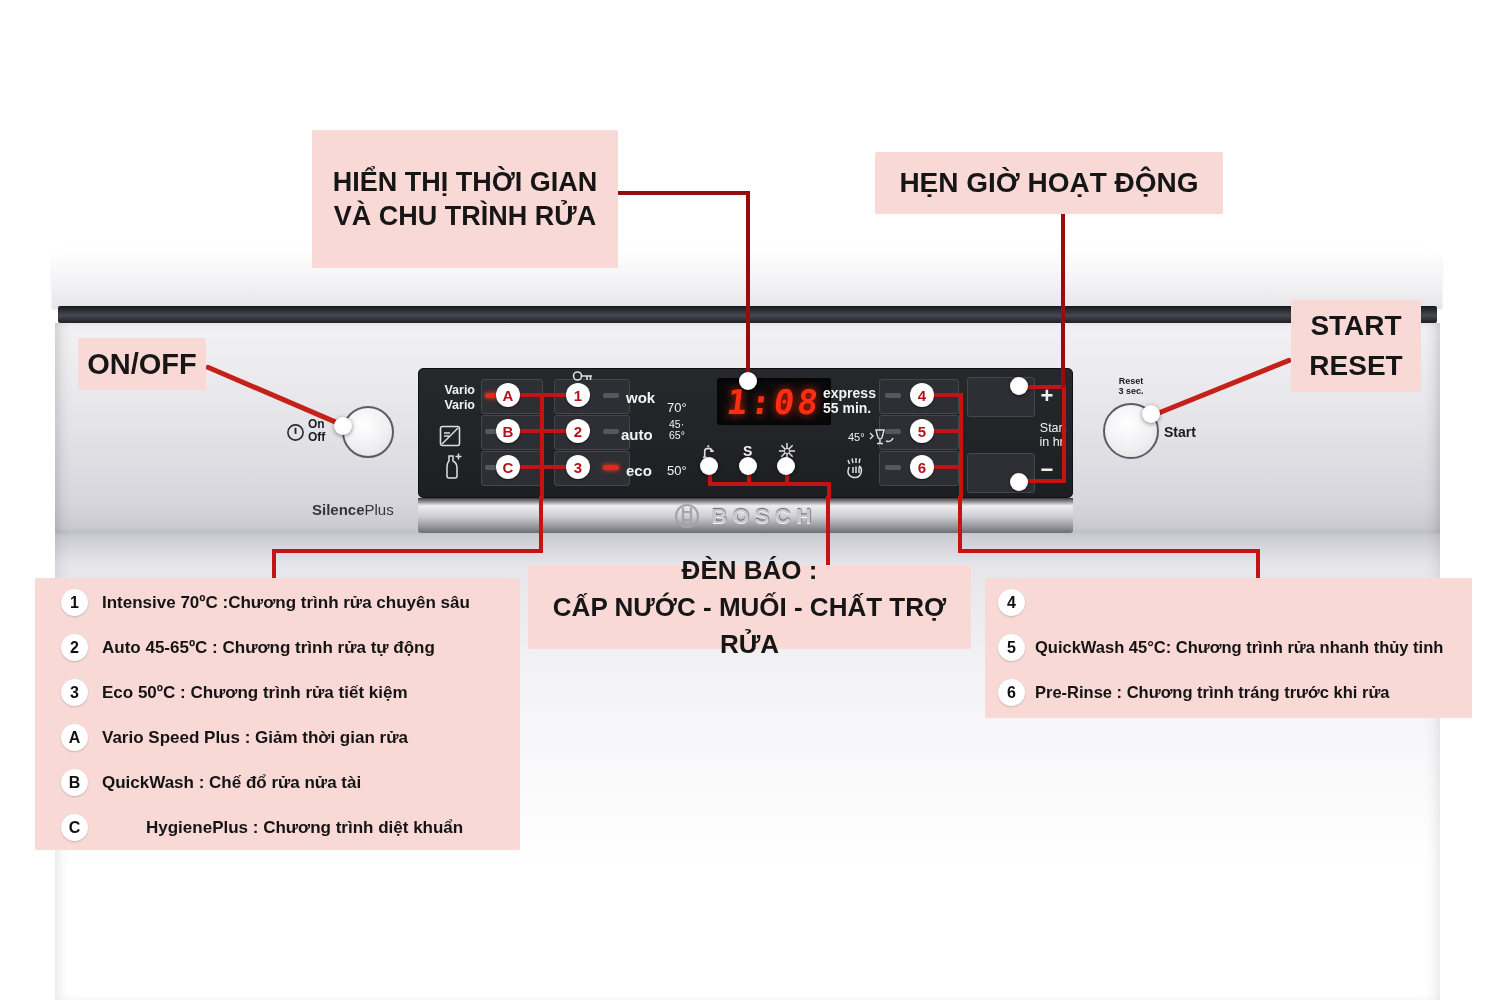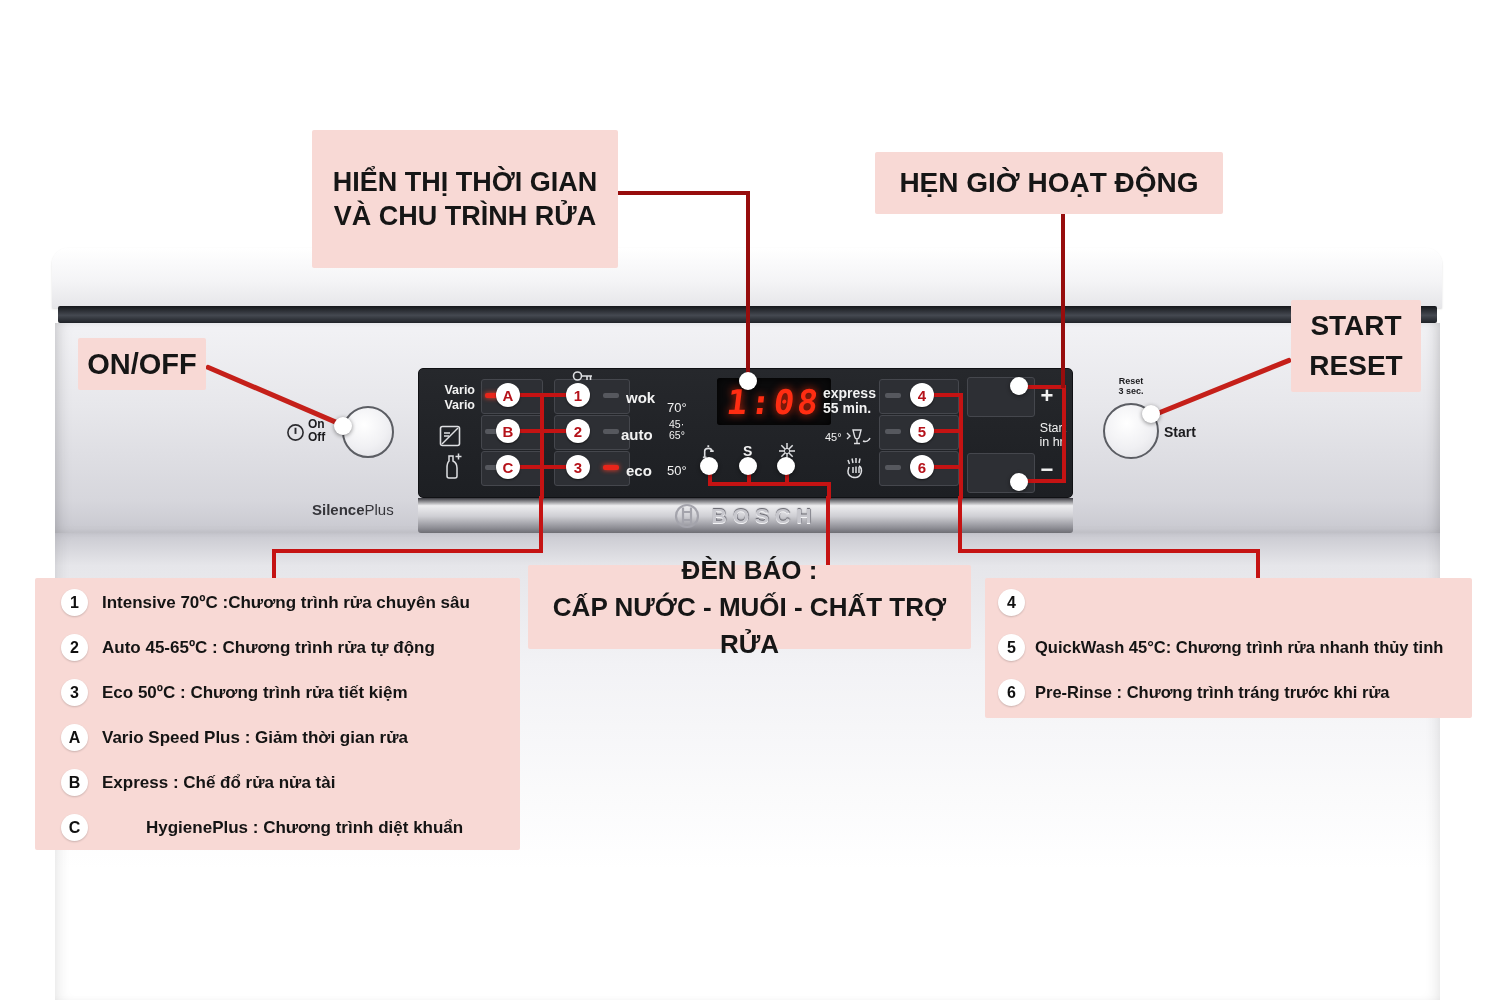--- a/index.html
+++ b/index.html
@@ -181,21 +181,21 @@
         </g>
         <circle cx="9" cy="9" r="2.6" fill="#24262a" stroke="#dedfe2"></circle>
       </svg>
     </span>
 
     <div class="ptext" style="left:404px;top:17px;font-size:14px;line-height:15px;font-weight:bold;">
       <div>express</div>
       <div>55 min.</div>
     </div>
     <div class="ptext" style="left:406px;top:59px;display:flex;align-items:center;gap:3px;">
-      <span style="font-size:11px;">45°</span>
+      <span style="font-size:11px;margin-left:23px;">45°</span>
       <span>
         <svg width="26" height="18" viewBox="0 0 26 18">
           <path d="M2 5 l3 3 -3 3" fill="none" stroke="#dedfe2" stroke-width="1.4"></path>
           <path d="M8 2 h8 l-1.5 6 q-0.5 3 -2.5 3 t-2.5 -3 Z M12 11 v4 M9 15.5 h6" fill="none" stroke="#dedfe2" stroke-width="1.4"></path>
           <path d="M18 13 a5 5 0 0 0 7 -3" fill="none" stroke="#dedfe2" stroke-width="1.4"></path>
         </svg>
       </span>
     </div>
     <span class="ptext" style="left:425px;top:85px;">
       <svg width="22" height="26" viewBox="0 0 22 26">
@@ -303,21 +303,21 @@
     <div class="lrow" style="gap:14px;">
       <span class="badge">3</span>
       <span class="ltext" style="font-size:17px;">Eco 50ºC : Chương trình rửa tiết kiệm</span>
     </div>
     <div class="lrow" style="gap:14px;">
       <span class="badge">A</span>
       <span class="ltext" style="font-size:17px;">Vario Speed Plus : Giảm thời gian rửa</span>
     </div>
     <div class="lrow" style="gap:14px;">
       <span class="badge">B</span>
-      <span class="ltext" style="font-size:17px;">Express : Chế đổ rửa nửa tài</span>
+      <span class="ltext" style="font-size:17px;">QuickWash : Chế đổ rửa nửa tài</span>
     </div>
     <div class="lrow" style="gap:14px;">
       <span class="badge">C</span>
       <span class="ltext" style="font-size:17px;margin-left:44px;">HygienePlus : Chương trình diệt khuẩn</span>
     </div>
   </div>
 
   <div class="pinkbox" style="left:985px;top:578px;width:487px;height:140px;padding:2px 0 0 13px;box-sizing:border-box;">
     <div class="lrow" style="gap:10px;">
       <span class="badge">4</span>

